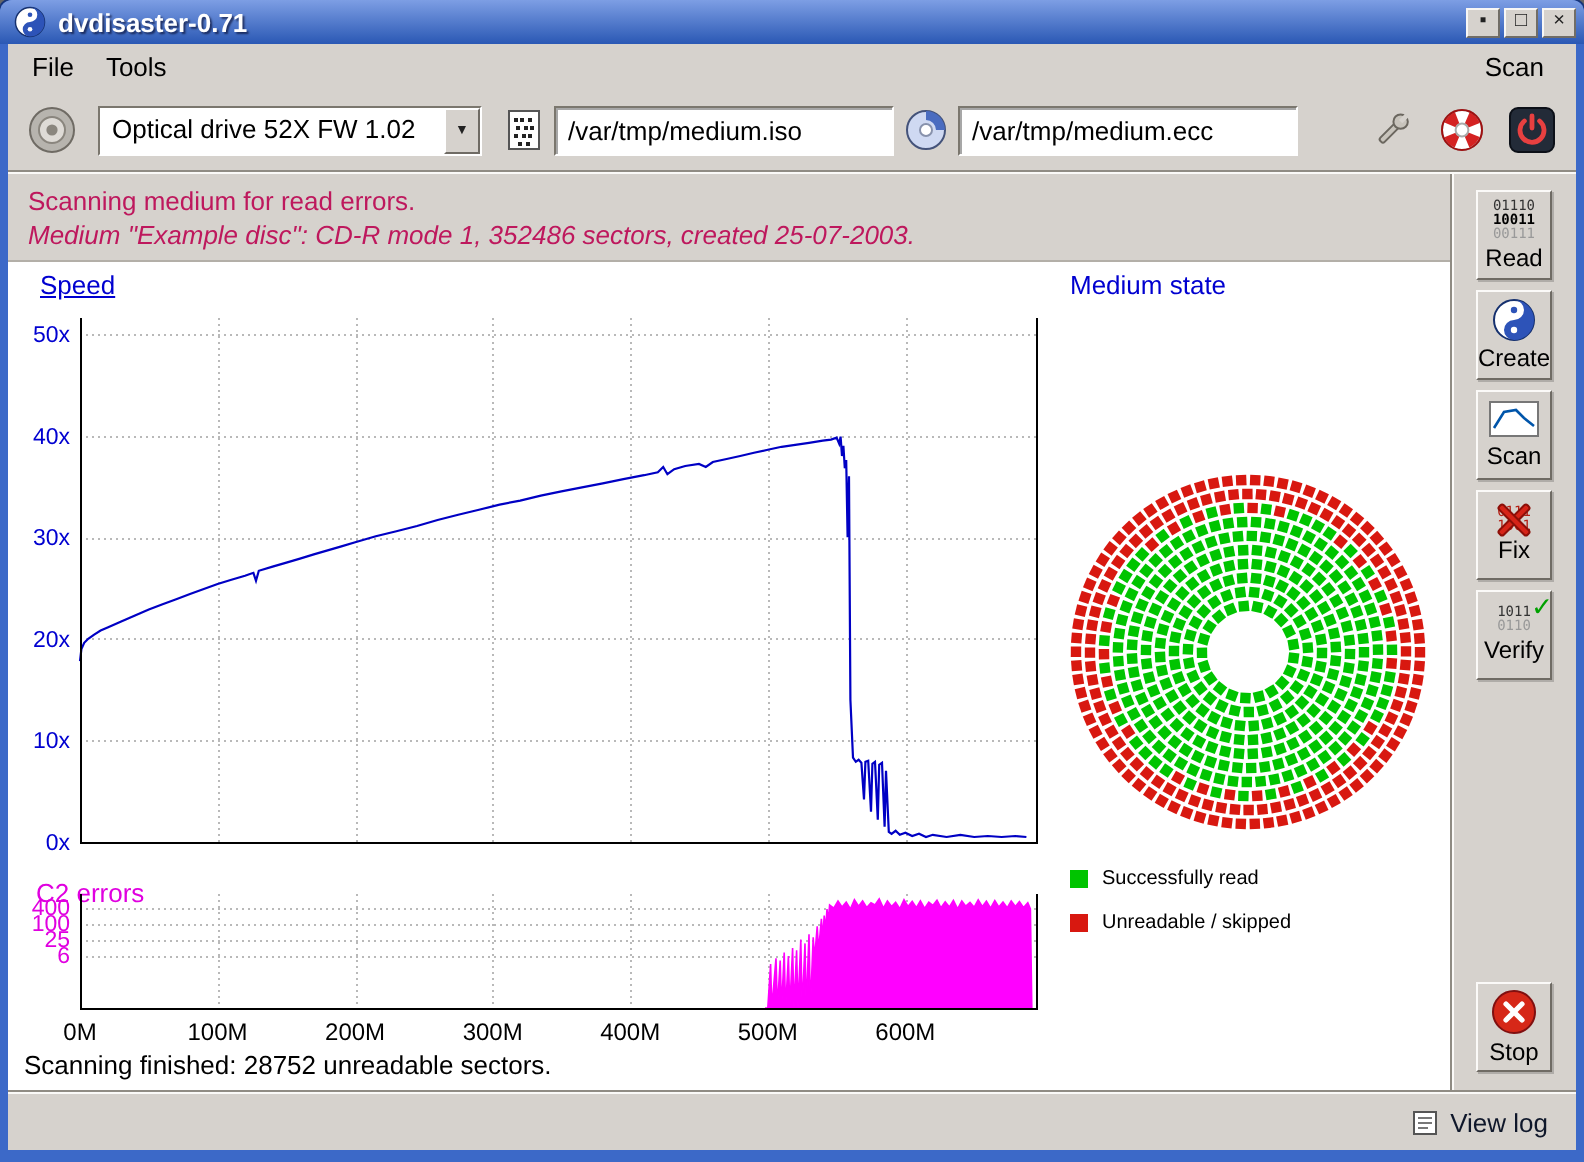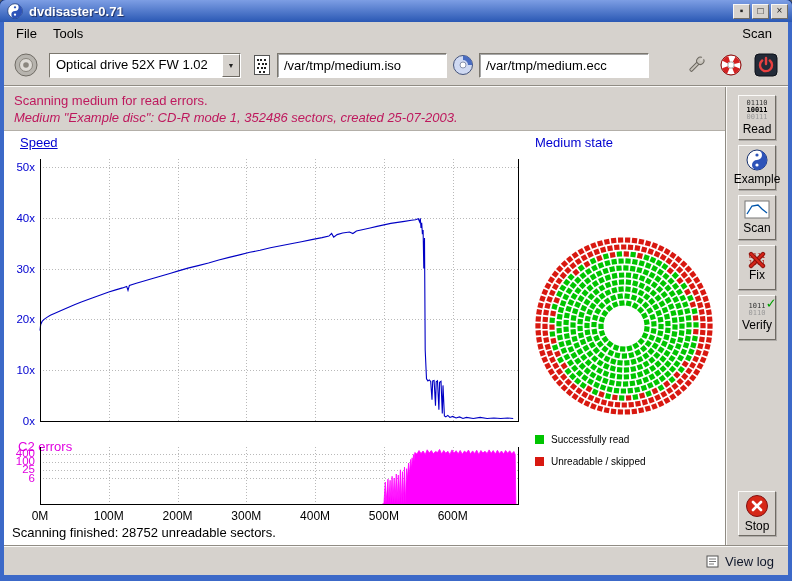--- a/index.html
+++ b/index.html
@@ -743,21 +743,21 @@
           </div>
           <div class="sb-label">Read</div>
         </div>
         <div class="sb-btn">
           <svg width="22" height="22" viewBox="0 0 22 22">
             <circle cx="11" cy="11" r="10" fill="#fff" stroke="#15306e"></circle>
             <path d="M11,1 a10,10 0 0 1 0,20 a5,5 0 0 1 0,-10 a5,5 0 0 0 0,-10" fill="#2d53b8"></path>
             <circle cx="11" cy="6" r="1.6" fill="#2d53b8"></circle>
               <circle cx="11" cy="16" r="1.6" fill="#fff"></circle>
           </svg>
-          <div class="sb-label">Example</div>
+          <div class="sb-label">Create</div>
         </div>
         <div class="sb-btn">
           <svg width="26" height="20" viewBox="0 0 26 20">
             <rect x="1" y="1" width="24" height="17" fill="#fff" stroke="#777"></rect>
             <polyline points="3,14 8,6 14,5 18,9 23,13" fill="none" stroke="#0055aa" stroke-width="1.3"></polyline>
           </svg>
           <div class="sb-label">Scan</div>
         </div>
         <div class="sb-btn">
           <div class="bin-icon red">

